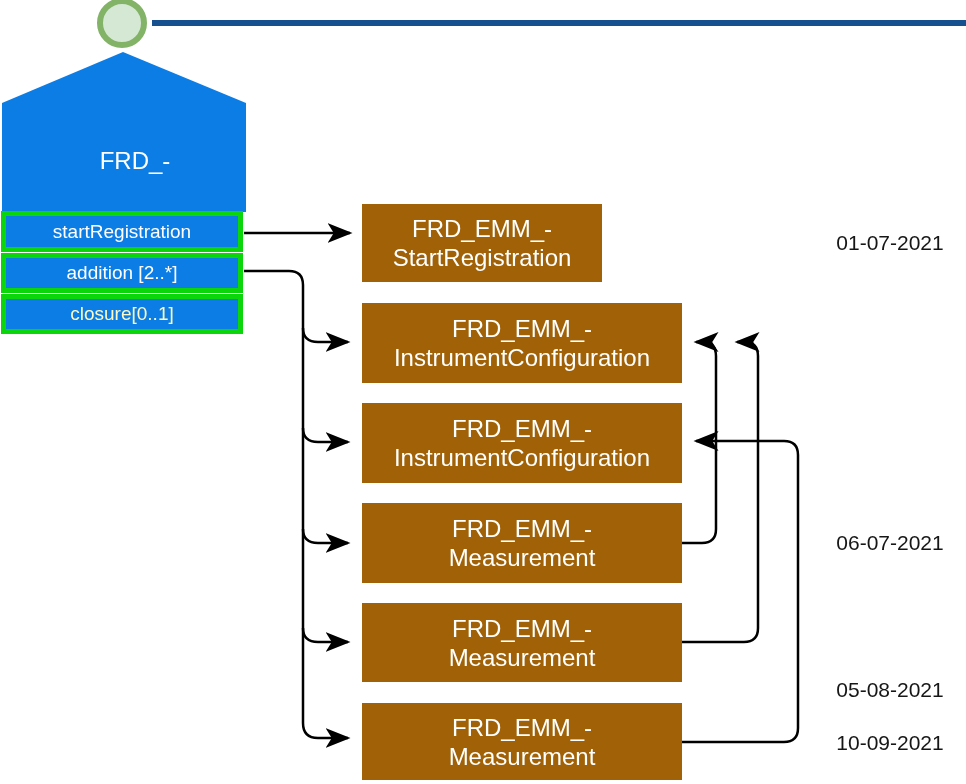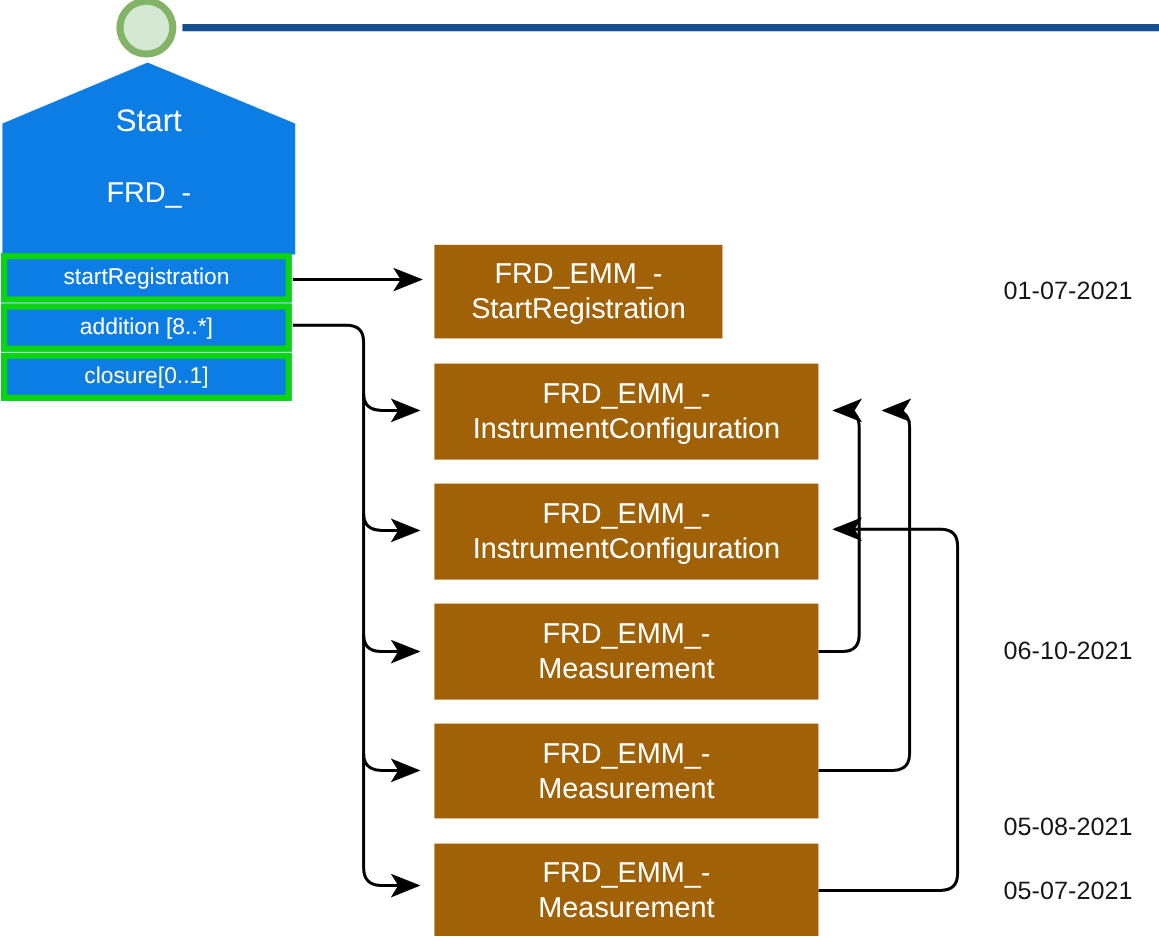--- a/index.html
+++ b/index.html
@@ -5,21 +5,21 @@
   html,body{margin:0;padding:0;background:#fff;}
   .stage{position:relative;width:966px;height:784px;background:#ffffff;overflow:hidden;
          font-family:"Liberation Sans", sans-serif;}
   .layer{position:absolute;left:0;top:0;width:966px;height:784px;}
   svg{display:block;}
 
   
   .start-port{position:absolute;left:2px;top:86px;width:244px;text-align:center;
               color:#fff;font-size:26px;line-height:28px;}
   .start-name{position:absolute;left:2px;top:146px;width:244px;text-align:center;
-              color:#fff;font-size:24px;line-height:29px;}
+              color:#fff;font-size:24px;line-height:29px;padding-left:11px;}
 
   
   .prow{position:absolute;left:1px;width:242px;box-sizing:border-box;
         border:5px solid #0bd50b;background:#0d7de6;color:#fff;
         display:flex;align-items:center;justify-content:center;
         font-size:19px;}
   .prow.muted{color:#fef9c3;}
 
   
   .ebox{position:absolute;background:#a16207;color:#fff;
@@ -58,30 +58,29 @@
       <path d="M303,428 Q303,442 318,442 L348,442" marker-end="url(#arr)"></path>
       <path d="M303,529 Q303,543 318,543 L348,543" marker-end="url(#arr)"></path>
       <path d="M303,628 Q303,642 318,642 L348,642" marker-end="url(#arr)"></path>
 
       <path d="M682,543 L702,543 Q716,543 716,529 L716,356 Q716,342 702,342 L696,342" marker-end="url(#arr)"></path>
       <path d="M682,642 L744,642 Q758,642 758,628 L758,356 Q758,342 744,342 L737,342" marker-end="url(#arr)"></path>
       <path d="M682,742 L784,742 Q798,742 798,728 L798,455 Q798,441 784,441 L696,441" marker-end="url(#arr)"></path>
     </g>
   </svg>
 
-  <div class="start-port">Start</div>
   <div class="start-name">
     <div>FRD_-</div>
   </div>
 
   <div class="prow" style="top:211px;height:41px;">
     <span>startRegistration</span>
   </div>
   <div class="prow" style="top:253px;height:40px;">
-    <span>addition [8..*]</span>
+    <span>addition [2..*]</span>
   </div>
   <div class="prow muted" style="top:294px;height:40px;">
     <span>closure[0..1]</span>
   </div>
 
   <div class="ebox" style="left:362px;top:204px;width:240px;height:78px;">
     <div>FRD_EMM_-</div>
     <div>StartRegistration</div>
   </div>
   <div class="ebox" style="left:362px;top:303px;width:320px;height:80px;">
@@ -99,17 +98,17 @@
   <div class="ebox" style="left:362px;top:603px;width:320px;height:79px;">
     <div>FRD_EMM_-</div>
     <div>Measurement</div>
   </div>
   <div class="ebox" style="left:362px;top:703px;width:320px;height:77px;">
     <div>FRD_EMM_-</div>
     <div>Measurement</div>
   </div>
 
   <div class="date" style="top:230px;">01-07-2021</div>
-  <div class="date" style="top:530px;">06-10-2021</div>
+  <div class="date" style="top:530px;">06-07-2021</div>
   <div class="date" style="top:637px;margin-top:40px;">05-08-2021</div>
-  <div class="date" style="top:730px;">05-07-2021</div>
+  <div class="date" style="top:730px;">10-09-2021</div>
 
 </div>
 
 </body></html>

